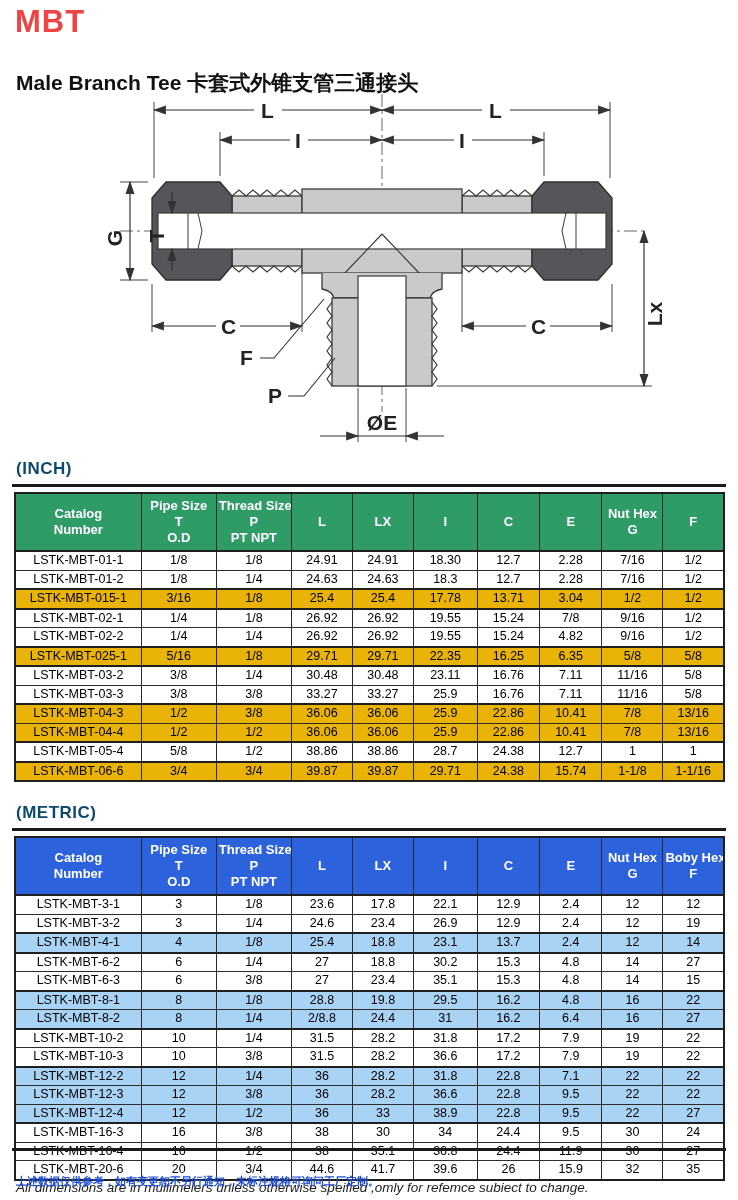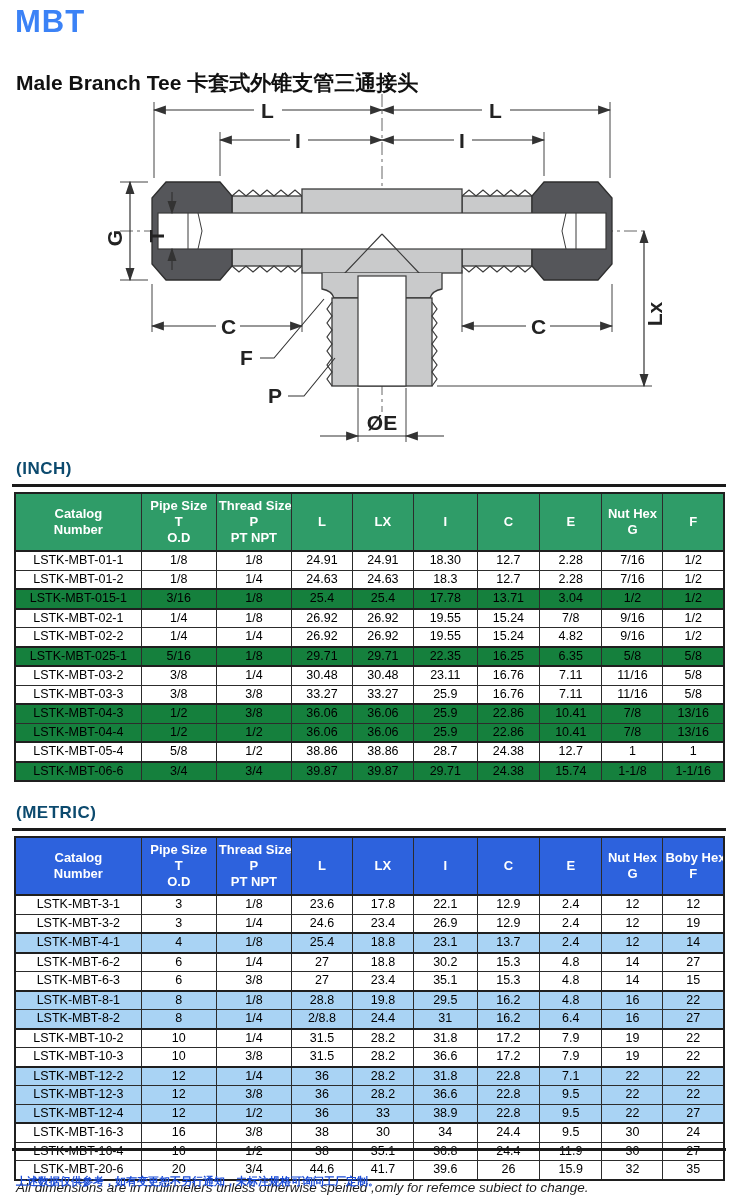--- a/index.html
+++ b/index.html
@@ -2,21 +2,21 @@
 <html><head>
 <meta charset="utf-8">
 <style>
   html,body{margin:0;padding:0;background:#ffffff;}
   body{
     width:738px;height:1200px;position:relative;overflow:hidden;
     font-family:"Liberation Sans", sans-serif;color:#000;
   }
   .page-title{
     position:absolute;left:15px;top:4px;
-    font-size:31px;font-weight:bold;color:#3b82f6;letter-spacing:1px;
+    font-size:31px;font-weight:bold;color:#ef4444;letter-spacing:1px;
   }
   .page-subtitle{
     position:absolute;left:16px;top:38px;
     font-size:21px;font-weight:bold;color:#111;margin-top:31px;
   }
   .diagram-wrap{position:absolute;left:92px;top:86px;width:580px;height:385px;}
   .diagram-wrap svg{display:block;}
   .dimtext{font-size:21px;font-weight:600;fill:#222;font-family:"Liberation Sans",sans-serif;}
 
   .section-label{
@@ -33,21 +33,21 @@
     padding:1px 2px;line-height:1.18;overflow:hidden;white-space:nowrap;
   }
   table.spec{border:2px solid #1f1f1f;}
   table.spec thead th{
     color:#fff;font-weight:bold;font-size:13px;height:54px;
     border-bottom:2px solid #1f1f1f;
   }
   table.spec thead th div{line-height:1.25;}
   table.inch thead th{background:#2f9c68;}
   table.metric thead th{background:#2d62dd;}
-  table.inch tr.hl td{background:#15803d;}
+  table.inch tr.hl td{background:#eab308;}
   table.metric tr.hl td{background:#a9d3f4;}
   table.spec tr.group-start td{border-top:2px solid #1f1f1f;}
   table.spec td{height:15.5px;}
 
   .footer-en{
     position:absolute;left:16px;top:1156px;width:710px;
     font-size:13.5px;font-style:italic;color:#1c1c1c;
     font-family:"Liberation Sans", sans-serif;
     margin-top:24px;
   }

